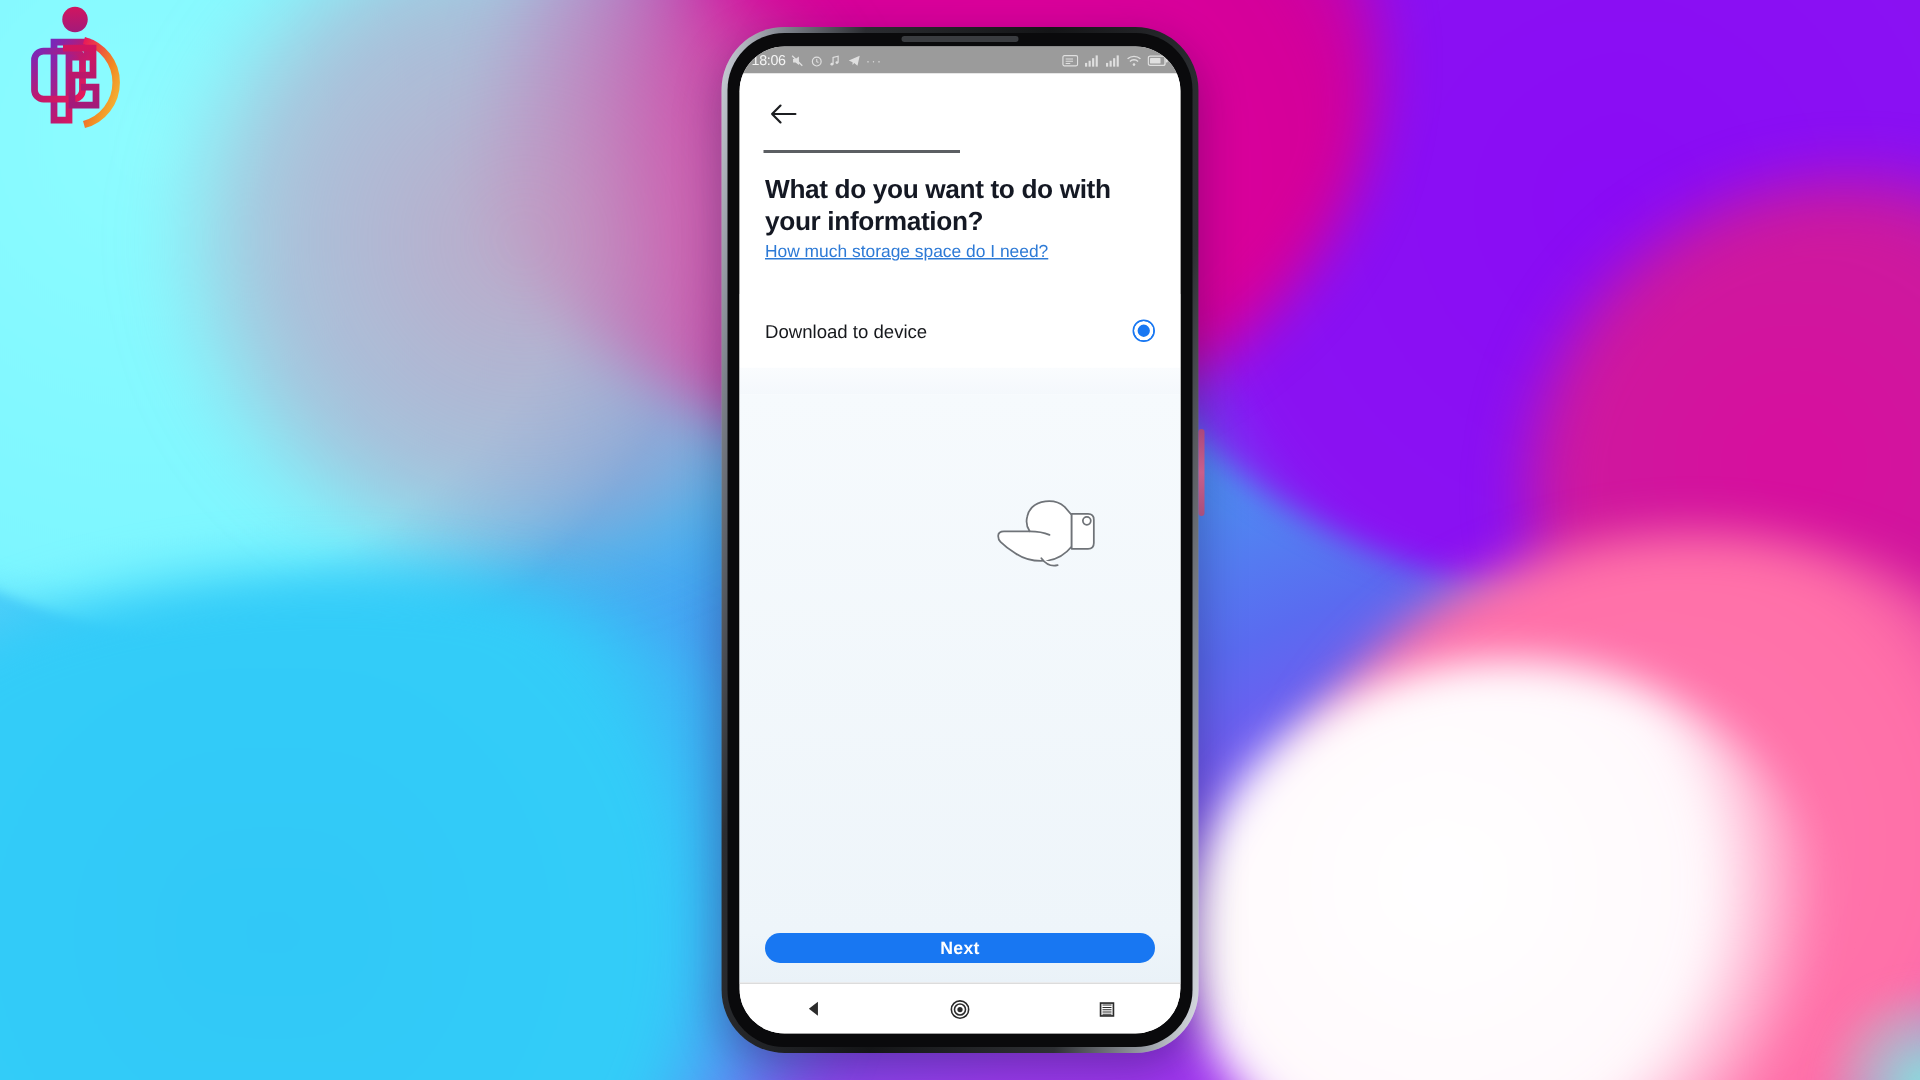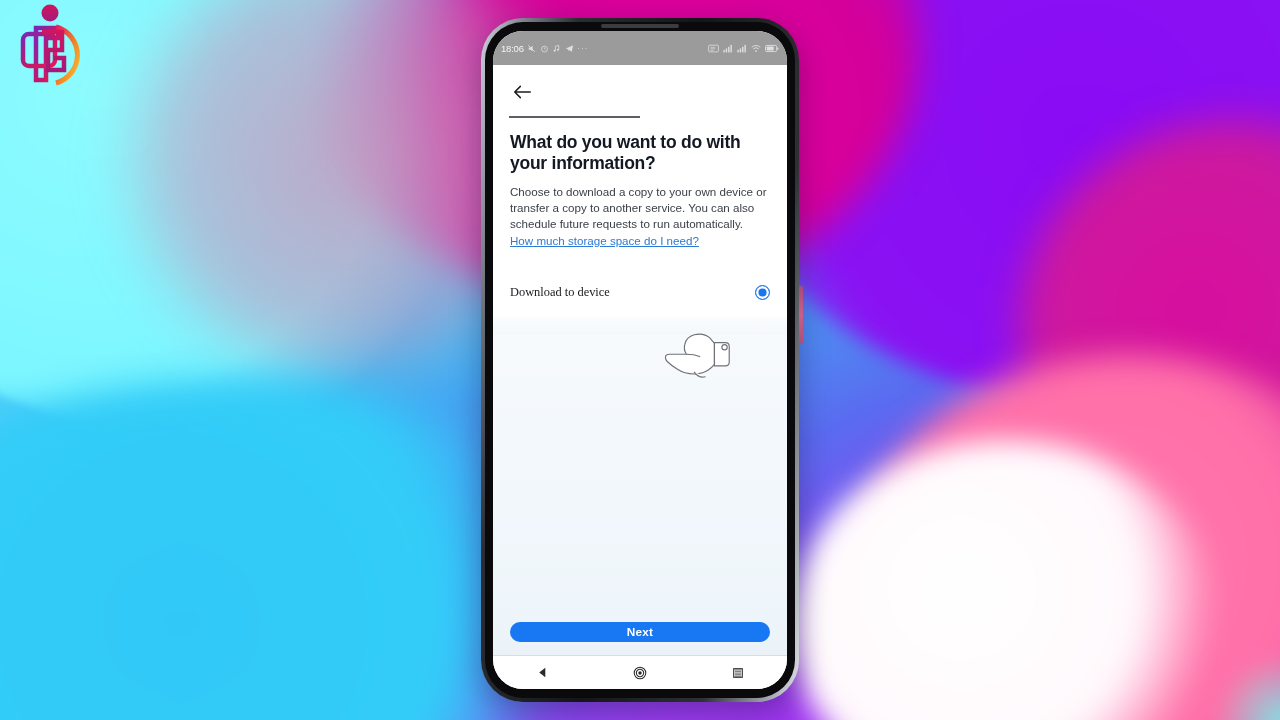--- a/index.html
+++ b/index.html
@@ -102,21 +102,21 @@
   }
   #power-button {
     position: absolute; right: -4px; top: 268px;
     width: 4px; height: 58px; border-radius: 2px;
     background: linear-gradient(180deg,#b8486c,#e05a7e,#b8486c);
     opacity: .85;
   }
 
   
   #status-bar {
-    height: 34px; flex: none;
+    height: 18px; flex: none;
     background: #9b9b9b;
     display: flex; align-items: center;
     padding: 0 8px;
     gap: 4px;
     color: #efefef;
     font-size: 9px;
   }
   #status-time { font-size: 9.5px; letter-spacing: -0.2px; color: #f4f4f4; }
   .sicon { opacity: .85; display: inline-flex; align-items: center; }
   #status-left { display: flex; align-items: center; gap: 3.5px; }
@@ -158,21 +158,21 @@
 
   
   #options { margin-top: 20px; }
   .option-row {
     display: flex; align-items: center; justify-content: space-between;
     padding: 0 17px; height: 49px;
     background: #ffffff;
     cursor: pointer; position: relative;
   }
   .option-row.alt { background: #f6fafd; }
-  .option-label { font-size: 12.4px; color: #17191d; font-family: Liberation Serif, serif; }
+  .option-label { font-size: 12.4px; color: #17191d; }
   .radio {
     width: 15px; height: 15px; border-radius: 50%; flex: none;
     border: 1.6px solid #9aa0a8; background: transparent;
   }
   .radio.checked {
     border-color: #1877f2; background: #1877f2;
     box-shadow: inset 0 0 0 2.4px #ffffff;
   }
   #gap-between { height: 18px; background: linear-gradient(180deg,#fafcfe,#f4f8fc); }
 
@@ -330,21 +330,20 @@
                 <path d="M20 9H2M8.5 2.5L2 9l6.5 6.5" fill="none" stroke="#1c1e21" stroke-width="1.7" stroke-linecap="round" stroke-linejoin="round"></path>
               </svg>
             </div>
             <div id="progress-track">
               <div id="progress-fill" style="width: 50%;"></div>
             </div>
           </div>
 
           <div id="content">
             <div id="page-title">What do you want to do with your information?</div>
-            <div id="page-desc">Choose to download a copy to your own device or transfer a copy to another service. You can also schedule future requests to run automatically.</div>
             <a id="storage-link">How much storage space do I need?</a>
           </div>
 
           <div id="options">
             <div class="option-row">
               <span class="option-label">Download to device</span>
               <span class="radio checked"></span>
             </div>
             <div id="gap-between"></div>
           </div>

